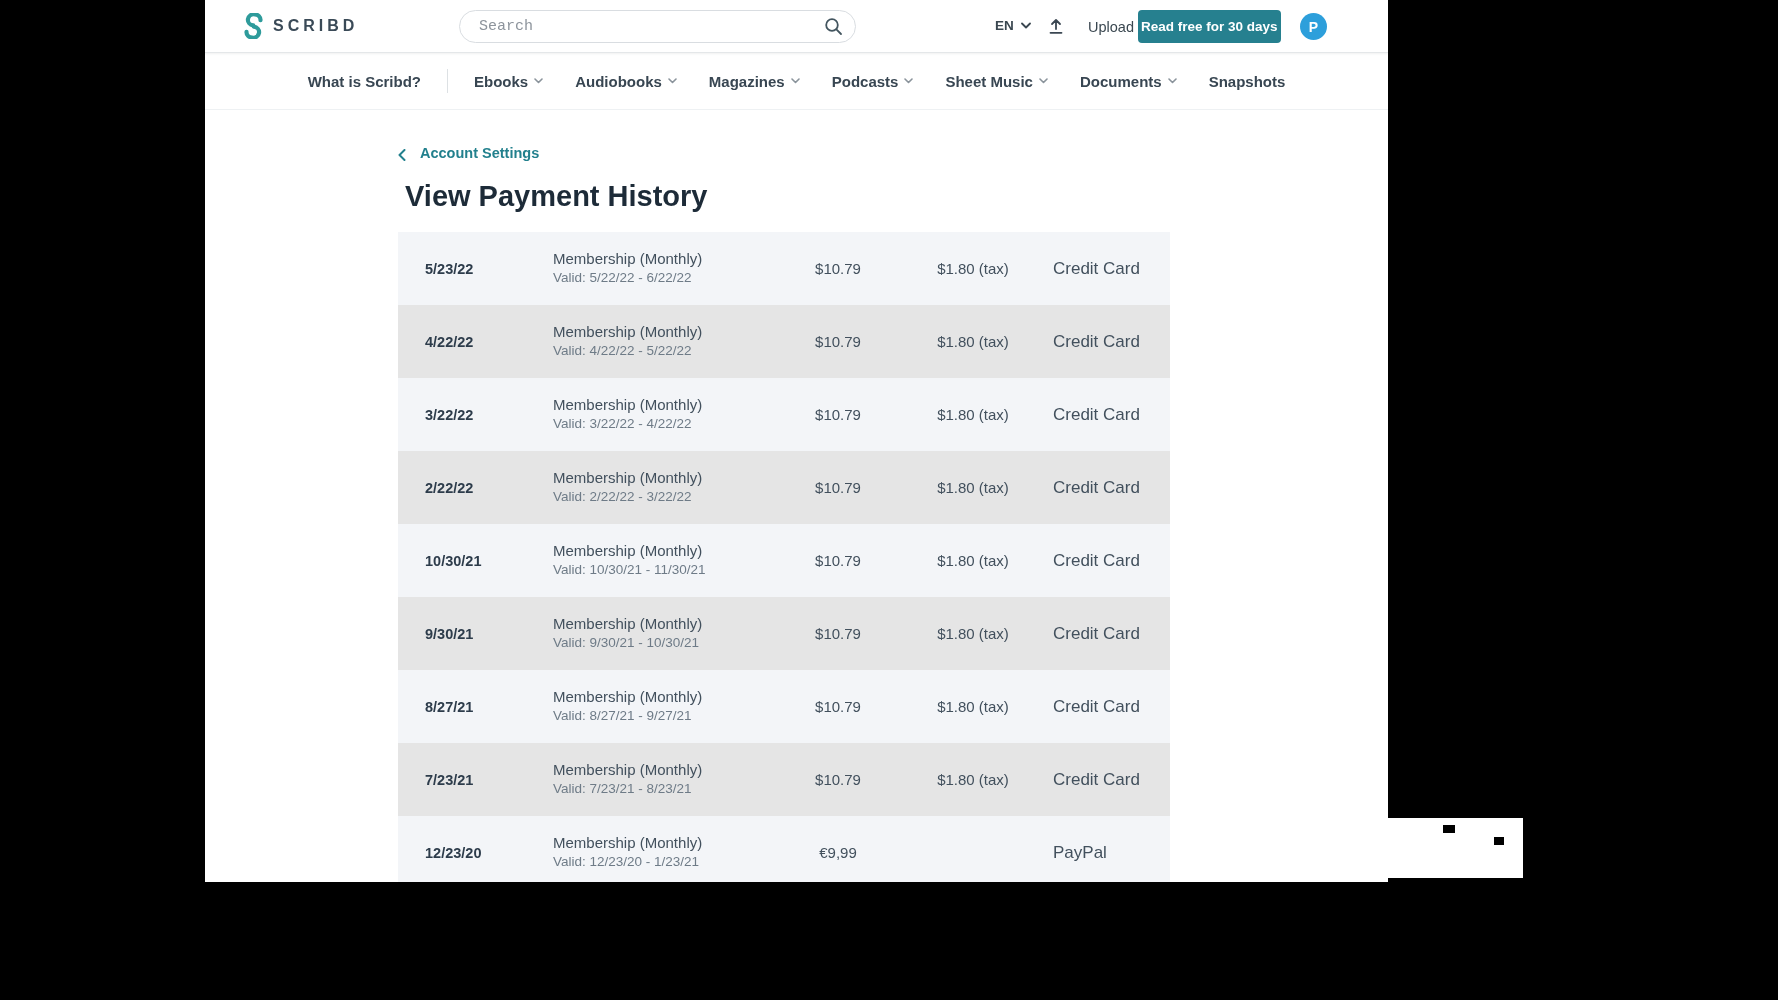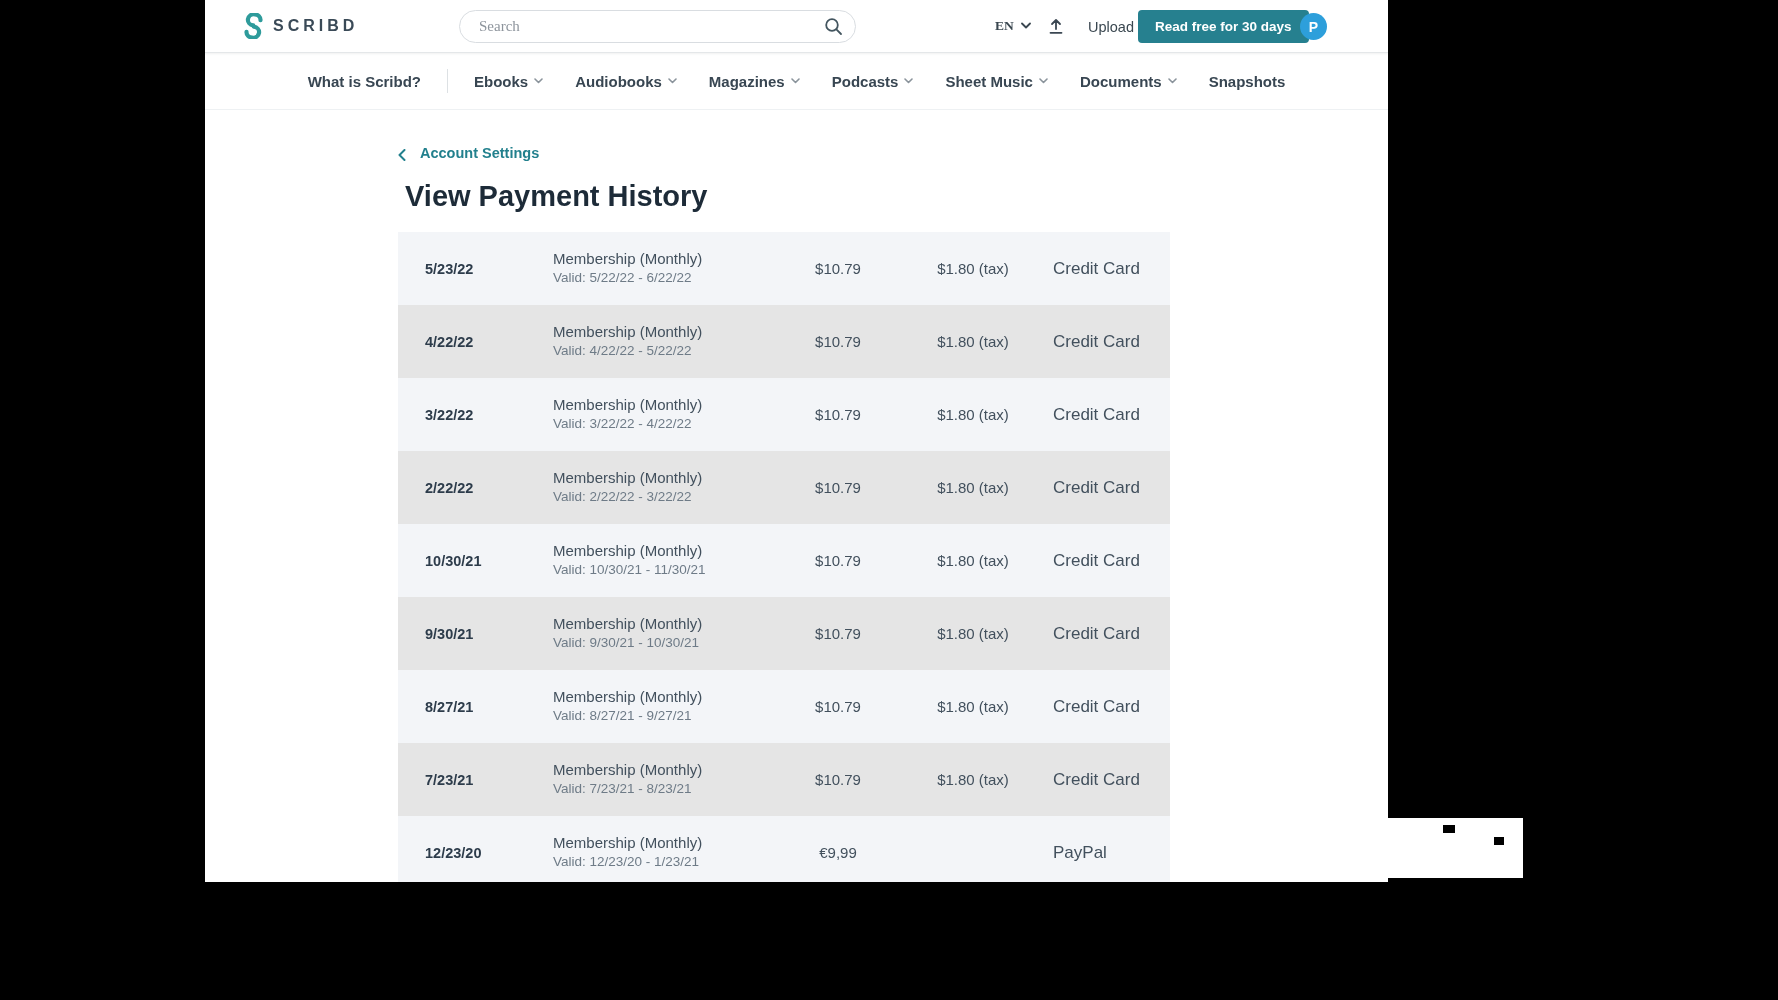--- a/index.html
+++ b/index.html
@@ -10,27 +10,27 @@
   .screen{position:absolute;left:205px;top:0;width:1183px;height:882px;background:#fff;overflow:hidden;}
 
   
   .topbar{position:relative;height:53px;background:#fff;border-bottom:1px solid #e4e7e9;
           box-shadow:0 1px 2px rgba(40,50,60,.07);}
   .brand{position:absolute;left:38px;top:13px;display:flex;align-items:center;gap:9px;cursor:pointer;}
   .brand-word{font-size:16px;font-weight:700;letter-spacing:4px;color:#3a4a57;}
   .search-wrap{position:absolute;left:254px;top:10px;width:397px;height:33px;border:1px solid #d9dde1;
                border-radius:17px;background:#fff;display:flex;align-items:center;padding:0 12px 0 17px;}
   .search-input{flex:1;border:none;outline:none;font-size:15px;color:#4c1d95;background:transparent;
-                font-family:Liberation Serif, serif;}
+                font-family:Liberation Mono, monospace;}
   .search-input::placeholder{color:#8d949c;}
-  .lang{position:absolute;left:790px;top:0;height:51px;display:flex;align-items:center;gap:7px;cursor:pointer;font-family:Liberation Serif, serif;}
+  .lang{position:absolute;left:790px;top:0;height:51px;display:flex;align-items:center;gap:7px;cursor:pointer;}
   .lang-label{font-size:13.5px;font-weight:700;color:#3a4750;}
   .upload{position:absolute;left:843px;top:0;height:53px;display:flex;align-items:center;gap:24px;cursor:pointer;}
   .upload-label{font-size:14.5px;color:#3a4750;}
-  .cta{position:absolute;left:933px;top:10px;height:33px;padding:0 17px;background:#26808f;border:none;
+  .cta{position:absolute;left:933px;top:10px;height:33px;padding:0 3px;background:#26808f;border:none;
        border-radius:4px;color:#fff;font-size:13.5px;font-weight:700;cursor:pointer;
        font-family:"Liberation Sans", sans-serif;}
   .avatar{position:absolute;left:1095px;top:13px;width:27px;height:27px;border-radius:50%;background:#2d9fdb;
           color:#fff;font-size:14px;font-weight:700;display:flex;align-items:center;justify-content:center;cursor:pointer;}
 
   
   .nav{height:57px;background:#fff;border-bottom:1px solid #eef1f3;display:flex;align-items:center;
        justify-content:center;}
   .nav-item{display:flex;align-items:center;gap:6px;margin:0 16px;cursor:pointer;}
   .nav-label{font-size:15px;font-weight:700;color:#384652;}

